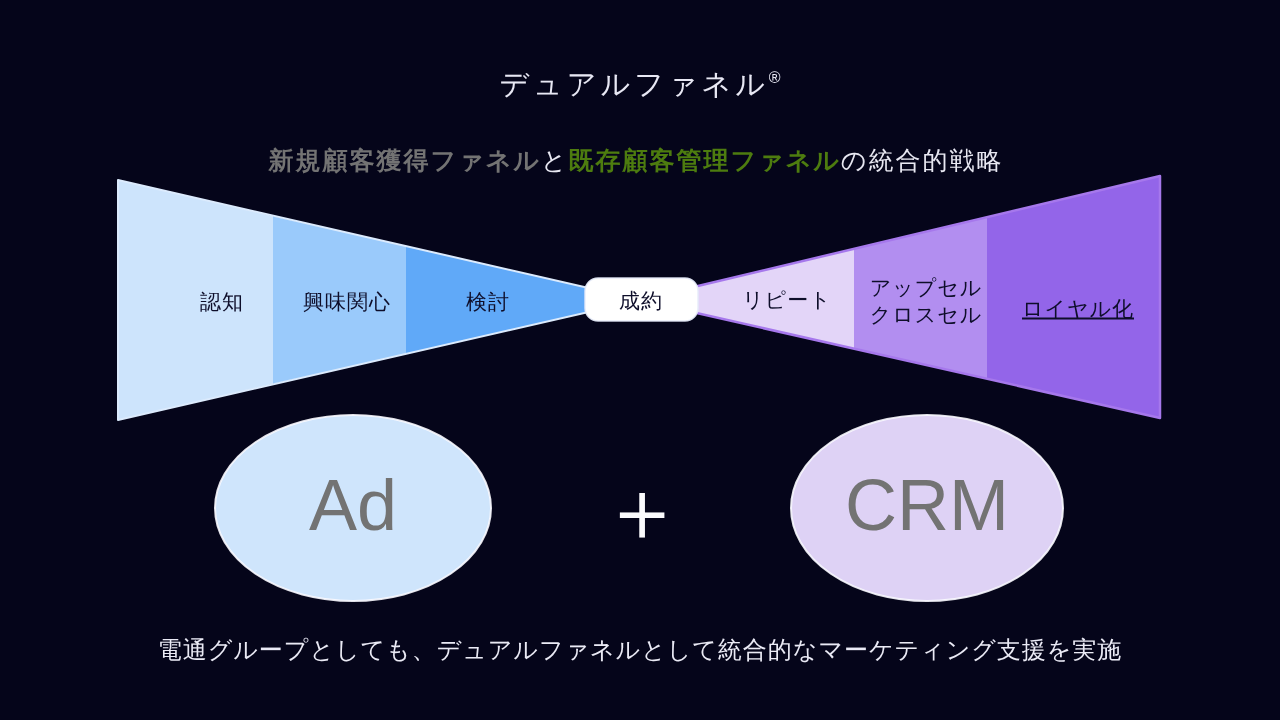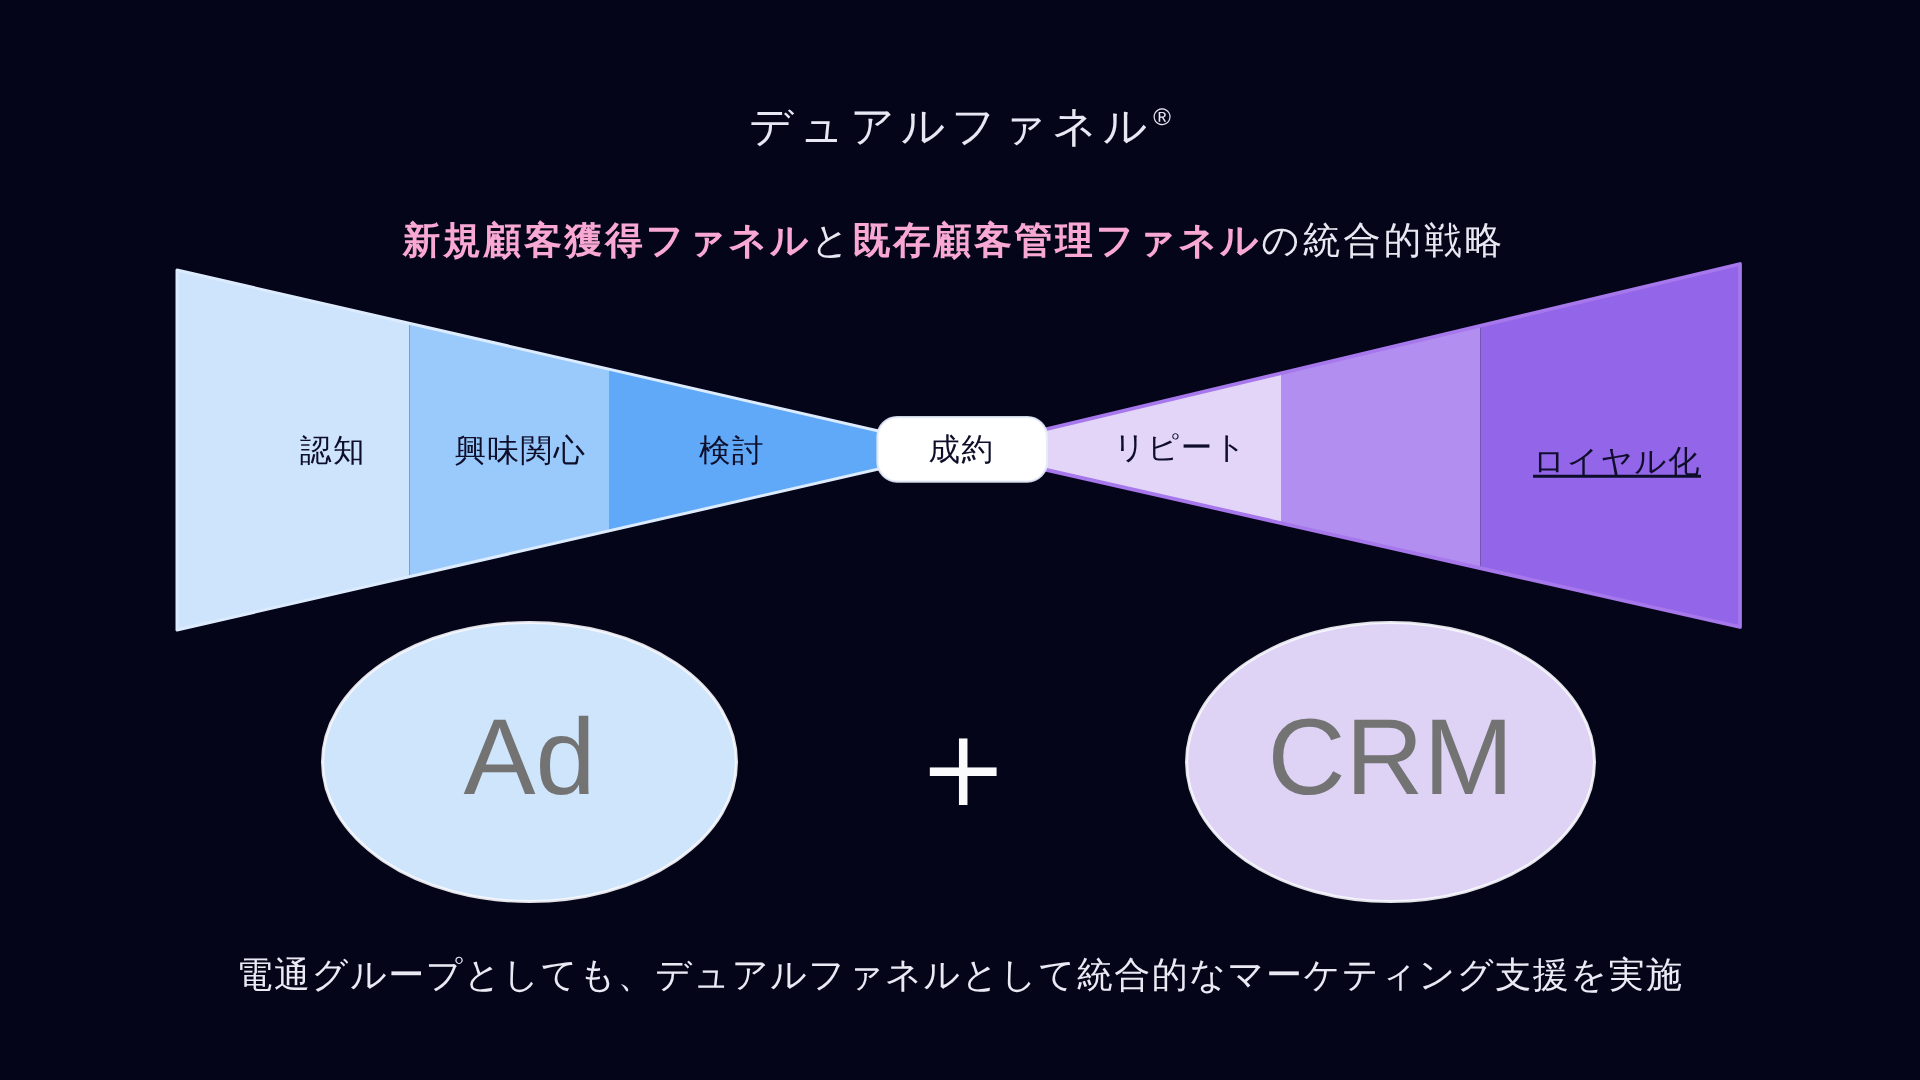--- a/index.html
+++ b/index.html
@@ -40,22 +40,22 @@
     font-size: 0.55em;
     letter-spacing: 0;
   }
   .subtitle {
     left: 636px; top: 160px;
     font-size: 25px;
     letter-spacing: 2px;
     color: #e8e8f2;
     font-weight: 400;
   }
-  .subtitle .hl-blue { color: #f9a8d4; font-weight: 700; }
-  .subtitle .hl-pink { color: #f9a8d4; font-weight: 700; }
+  .subtitle .hl-blue { color: #737373; font-weight: 700; }
+  .subtitle .hl-pink { color: #4d7c0f; font-weight: 700; }
   .stage-label {
     font-size: 21px;
     color: #0e0e2a;
     letter-spacing: 1px;
     line-height: 27px;
   }
   .lbl-awareness { left: 198px; top: 301px; margin-left: 24px; }
   .lbl-interest  { left: 347px; top: 301px; }
   .lbl-consider  { left: 488px; top: 301px; }
   .lbl-conversion{ left: 641px; top: 300px; font-weight: 400; }
@@ -115,20 +115,24 @@
     <span class="hl-blue">新規顧客獲得ファネル</span><span>と</span><span class="hl-pink">既存顧客管理ファネル</span><span>の統合的戦略</span>
   </div>
 
   <div class="txt stage-label lbl-awareness">認知</div>
   <div class="txt stage-label lbl-interest">興味関心</div>
   <div class="txt stage-label lbl-consider">検討</div>
 
   <div class="txt stage-label lbl-conversion">成約</div>
 
   <div class="txt stage-label lbl-repeat">リピート</div>
+  <div class="txt stage-label lbl-upsell">
+    <div>アップセル</div>
+    <div>クロスセル</div>
+  </div>
   <div class="txt stage-label lbl-loyalty">ロイヤル化</div>
 
   <div class="txt oval-label lbl-ad">Ad</div>
   <div class="txt plus-sign">＋</div>
   <div class="txt footer-note">電通グループとしても、デュアルファネルとして統合的なマーケティング支援を実施</div>
 
   <div class="txt oval-label lbl-crm">CRM</div>
 
 </div>
 

